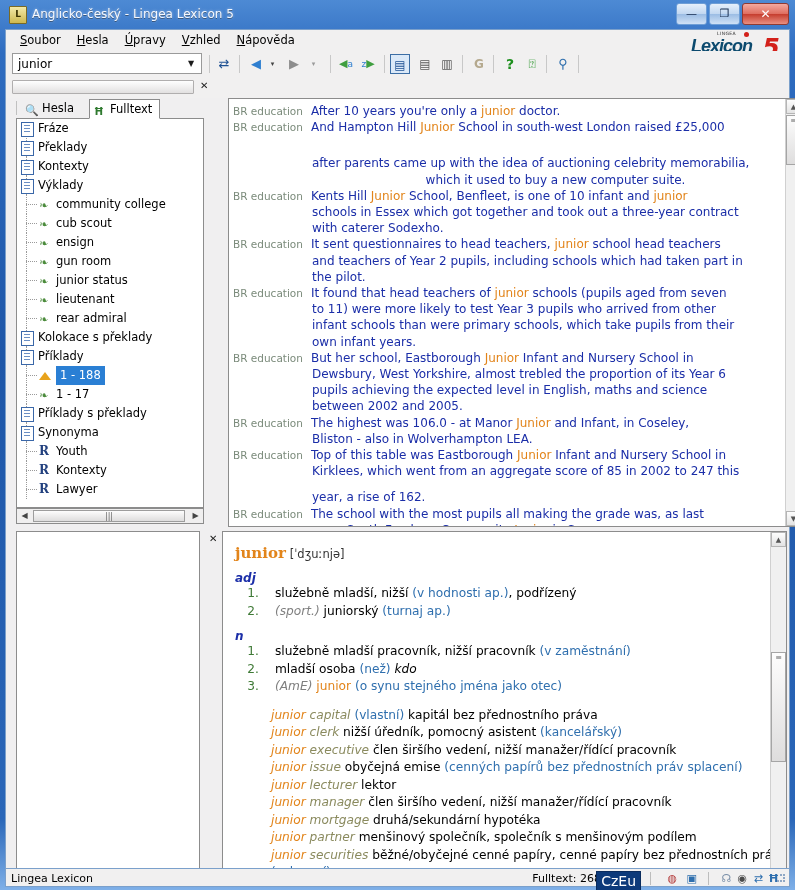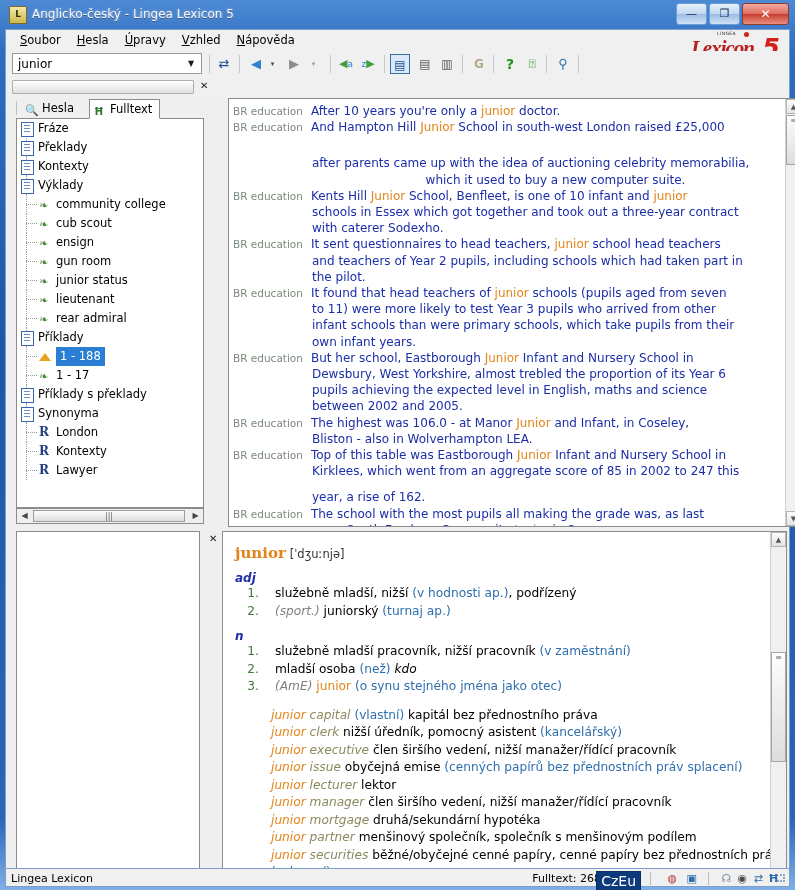--- a/index.html
+++ b/index.html
@@ -59,22 +59,22 @@
   }
   .menuitem{
     padding:2px 8px 3px 8px;font-size:11.5px;color:#000;cursor:default;
   }
   .menuitem u{text-decoration:underline;}
   .logo{
     position:absolute;right:6px;top:1px;width:96px;height:30px;
     background:#f1f0f0;
   }
   .logo .lx{
-    position:absolute;left:4px;top:5px;font-size:21px;font-weight:bold;font-style:italic;
-    color:#b91c1c;letter-spacing:-1px;font-family:Liberation Serif, serif;
+    position:absolute;left:4px;top:5px;font-size:18px;font-weight:bold;font-style:italic;
+    color:#0c4a6e;letter-spacing:-1px;font-family:Liberation Sans, sans-serif;
   }
   .logo .five{
     position:absolute;right:3px;top:2px;font-size:25px;font-weight:bold;font-style:italic;
     color:#d3201a;font-family:"DejaVu Sans",sans-serif;
   }
   .logo .tiny{position:absolute;left:30px;top:0px;font-size:4.5px;color:#333;letter-spacing:.4px;}
   .logo .dot{position:absolute;left:57px;top:1px;width:5px;height:5px;border-radius:50%;background:#d3201a;}
   
   .toolrow{
     position:absolute;left:0;top:21px;width:783px;height:27px;
@@ -358,20 +358,26 @@
             <div class="tlabel" style="left: 39px;">lieutenant</div>
           </div>
           <div class="trow">
             <div class="dline" style="left: 9px; top: 0px; height: 19px;"></div>
             <div class="hline" style="left: 9px; top: 9px; width: 11px;"></div>
             <div class="ico-clover" style="left: 22px; color: rgb(74, 138, 58); font-size: 11px;">❧</div>
             <div class="tlabel" style="left: 39px;">rear admiral</div>
           </div>
           <div class="trow">
             <div class="dline" style="left: 9px; top: 0px; height: 19px;"></div>
+            <div class="tw" style="left: 5px;">+</div>
+            <div class="ico-doc" style="left: 4px;"></div>
+            <div class="tlabel" style="left: 21px;">Kolokace s překlady</div>
+          </div>
+          <div class="trow">
+            <div class="dline" style="left: 9px; top: 0px; height: 19px;"></div>
             <div class="tw" style="left: 5px;">-</div>
             <div class="ico-doc" style="left: 4px;"></div>
             <div class="tlabel" style="left: 21px;">Příklady</div>
           </div>
           <div class="trow">
             <div class="dline" style="left: 9px; top: 0px; height: 19px;"></div>
             <div class="hline" style="left: 9px; top: 9px; width: 11px;"></div>
             <div class="ico-tri" style="left: 22px;">
               <i></i>
             </div>
@@ -392,21 +398,21 @@
           <div class="trow">
             <div class="dline" style="left: 9px; top: 0px; height: 19px;"></div>
             <div class="tw" style="left: 5px;">-</div>
             <div class="ico-doc" style="left: 4px;"></div>
             <div class="tlabel" style="left: 21px;">Synonyma</div>
           </div>
           <div class="trow">
             <div class="dline" style="left: 9px; top: 0px; height: 19px;"></div>
             <div class="hline" style="left: 9px; top: 9px; width: 11px;"></div>
             <div class="ico-R" style="left: 22px;">R</div>
-            <div class="tlabel" style="left: 39px;">London</div>
+            <div class="tlabel" style="left: 39px;">Youth</div>
           </div>
           <div class="trow">
             <div class="dline" style="left: 9px; top: 0px; height: 19px;"></div>
             <div class="hline" style="left: 9px; top: 9px; width: 11px;"></div>
             <div class="ico-R" style="left: 22px;">R</div>
             <div class="tlabel" style="left: 39px;">Kontexty</div>
           </div>
           <div class="trow">
             <div class="dline" style="left: 9px; top: 0px; height: 19px;"></div>
             <div class="hline" style="left: 9px; top: 9px; width: 11px;"></div>

